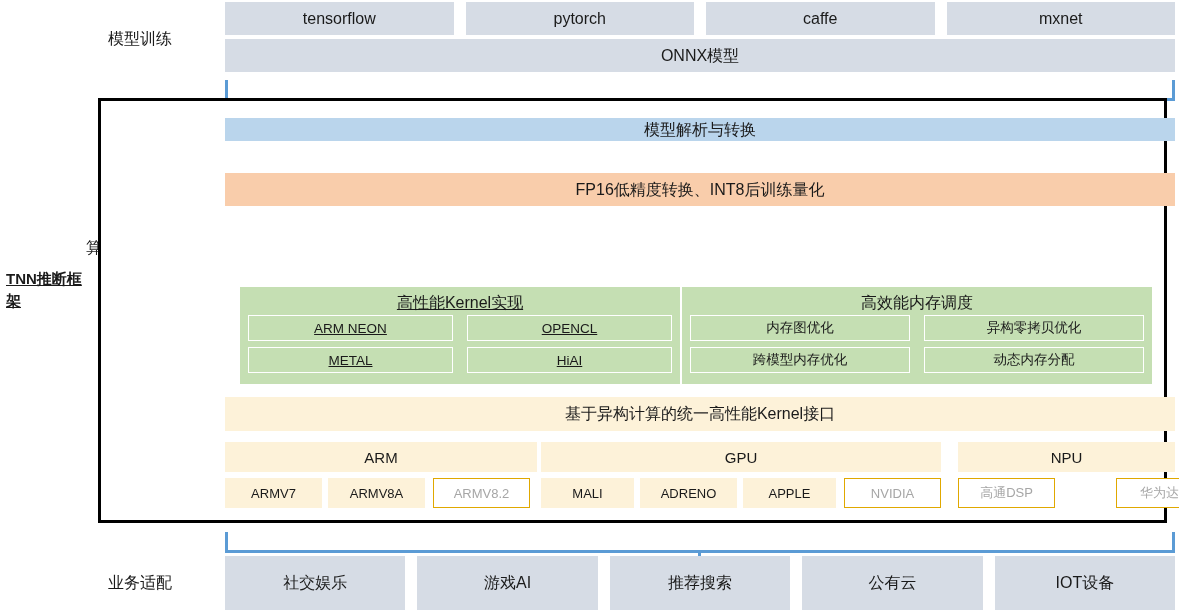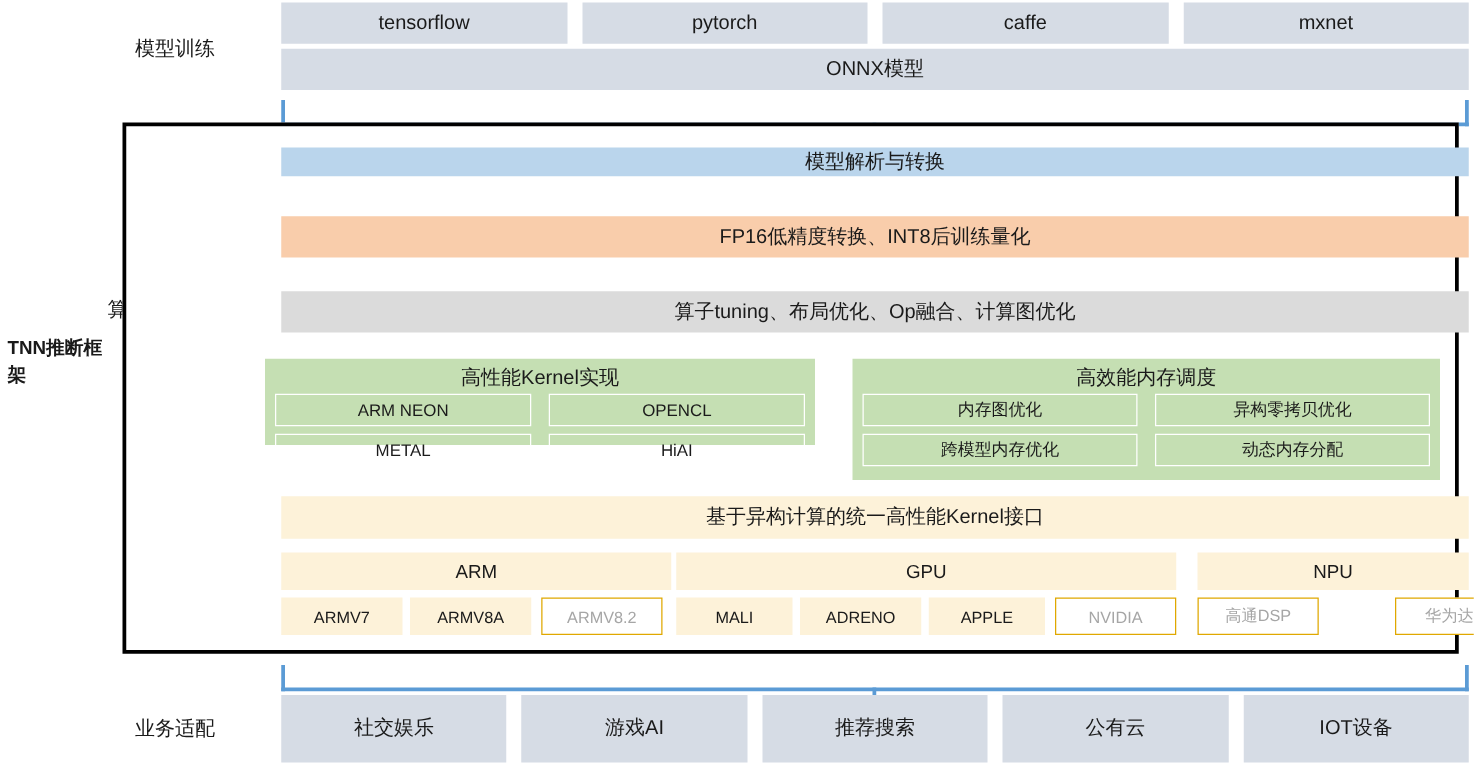--- a/index.html
+++ b/index.html
@@ -50,20 +50,21 @@
     background:#ffffff;
   }
   #tnn-side-label{
     position:absolute;
     left:6px;top:268px;
     width:86px;
     font-size:15px;
     font-weight:bold;
     line-height:1.45;
     color:#1a1a1a;
+    text-decoration:underline;
   }
 
   
   #framework-row{left:225px;top:2px;width:950px;height:33px;}
   #framework-row .bar{height:33px;}
   .fw-gap{width:12px;flex:0 0 12px;}
 
   #onnx-bar{position:absolute;left:225px;top:39px;width:950px;height:33px;}
 
   
@@ -156,23 +157,22 @@
     <div class="stem" style="left:473px;top:20px;height:22px;"></div>
   </div>
 
   <div id="tnn-frame"></div>
   <div id="tnn-side-label">TNN推断框架</div>
 
   <div class="bar c-convert inner-bar" style="top:118px;height:23px;">模型解析与转换</div>
 
   <div class="bar c-lowp inner-bar" style="top:173px;height:33px;">FP16低精度转换、INT8后训练量化</div>
 
-  <div class="bar c-compile inner-bar" style="top:233px;height:33px;">算子tuning、布局优化、Op融合、计算图优化</div>
-
-  <div class="green-panel c-green" style="left:212px;top:287px;width:440px;height:69px;">
+
+  <div class="green-panel c-green" style="left:240px;top:287px;width:440px;height:97px;text-decoration:underline;">
     <div class="green-title">高性能Kernel实现</div>
     <div class="chip-grid">
       <div class="chip">ARM NEON</div>
       <div class="chip">OPENCL</div>
       <div class="chip">METAL</div>
       <div class="chip">HiAI</div>
     </div>
   </div>
 
   <div class="green-panel c-green" style="left:682px;top:287px;width:470px;height:97px;">

